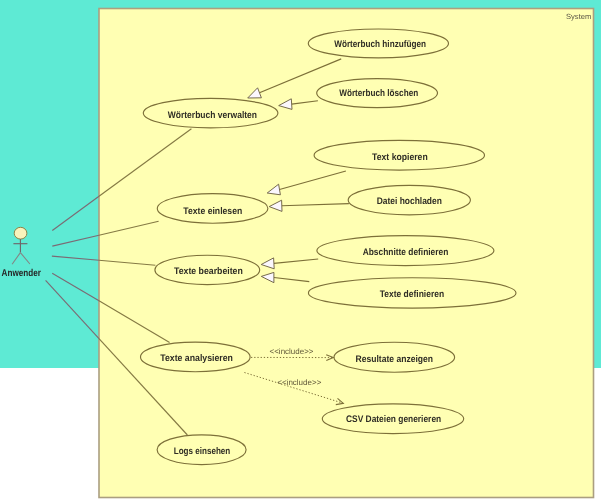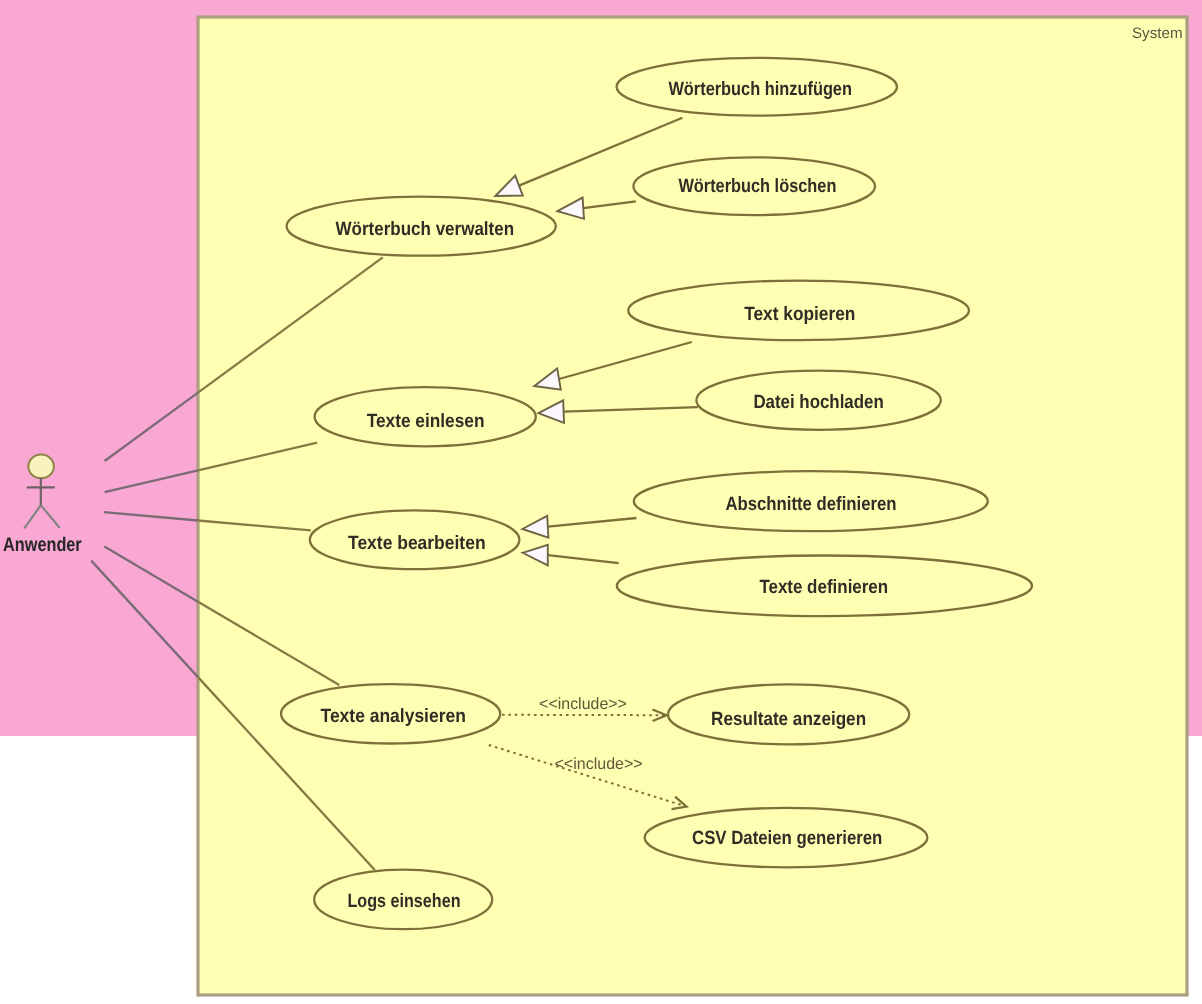--- a/index.html
+++ b/index.html
@@ -1,19 +1,19 @@
 <!DOCTYPE html>
 <html><head>
 <meta charset="utf-8">
 <title>UML Use Case Diagram</title>
 <style>
   html,body{margin:0;padding:0;}
   body{width:601px;height:502px;background:#ffffff;overflow:hidden;
        font-family:"Liberation Sans",sans-serif;}
-  #canvas{position:relative;width:601px;height:368px;background:#f9a8d4;}
+  #canvas{position:relative;width:601px;height:368px;background:#5eead4;}
   #diagram{position:absolute;left:0;top:0;width:601px;height:502px;
            shape-rendering:geometricPrecision;}
   #diagram text{text-rendering:geometricPrecision;}
 
   .system-box{fill:#ffffb3;stroke:#ab9f80;stroke-width:1.6;}
   .sys-label{font-family:"Liberation Sans",sans-serif;font-size:7.6px;
              fill:#5b5646;text-anchor:start;}
 
   .uc-ellipse{fill:none;stroke:#7d7039;stroke-width:1.15;}
   .uc-label{font-family:"Liberation Sans",sans-serif;font-weight:bold;

